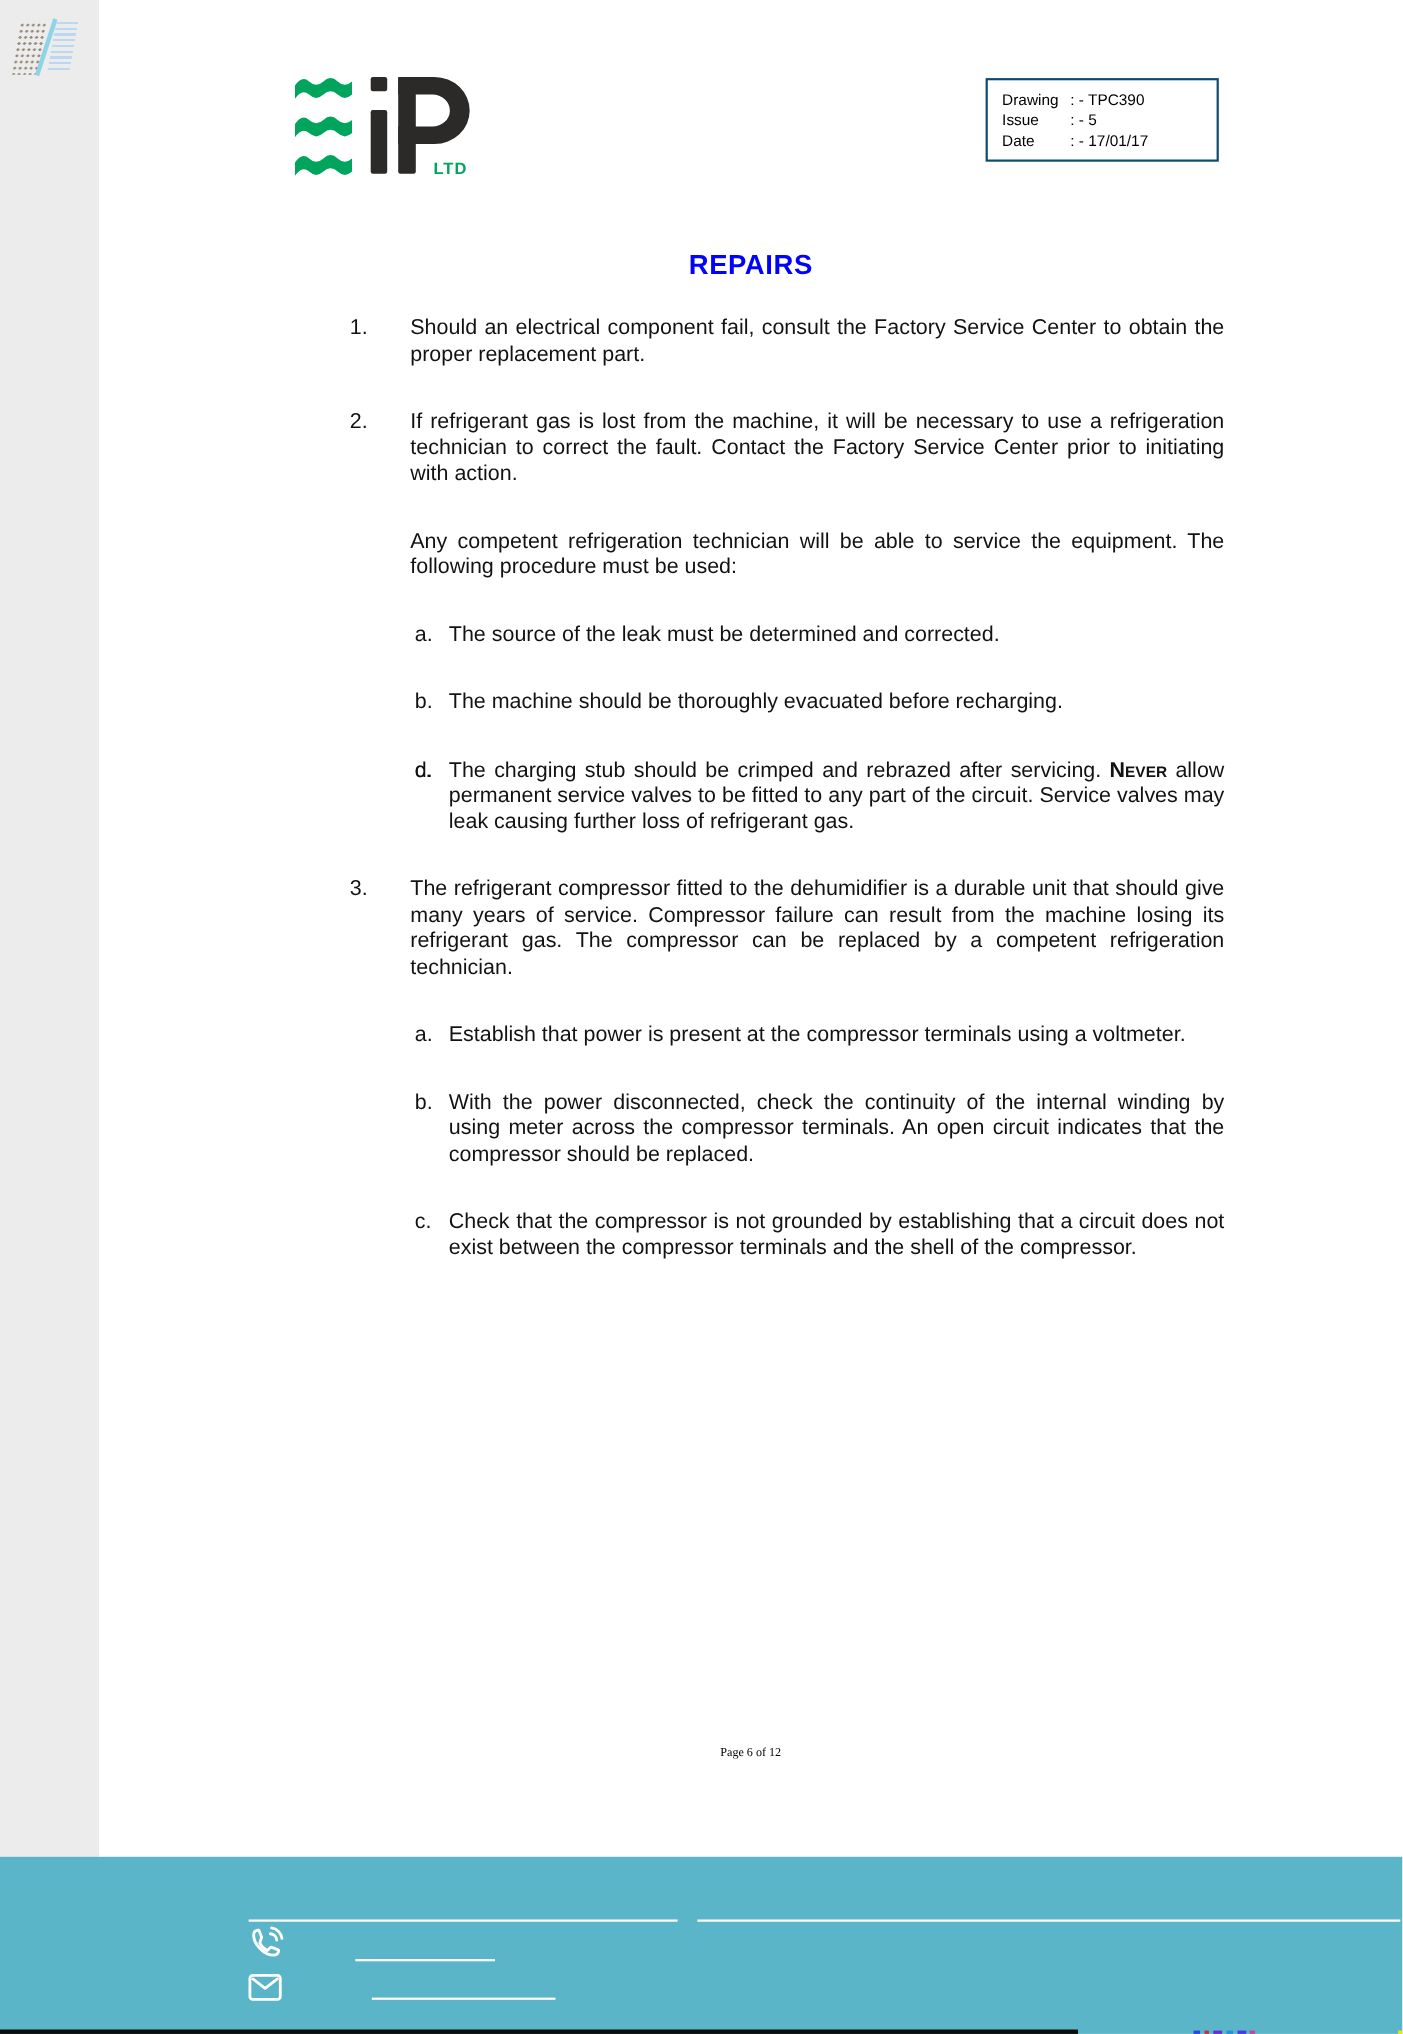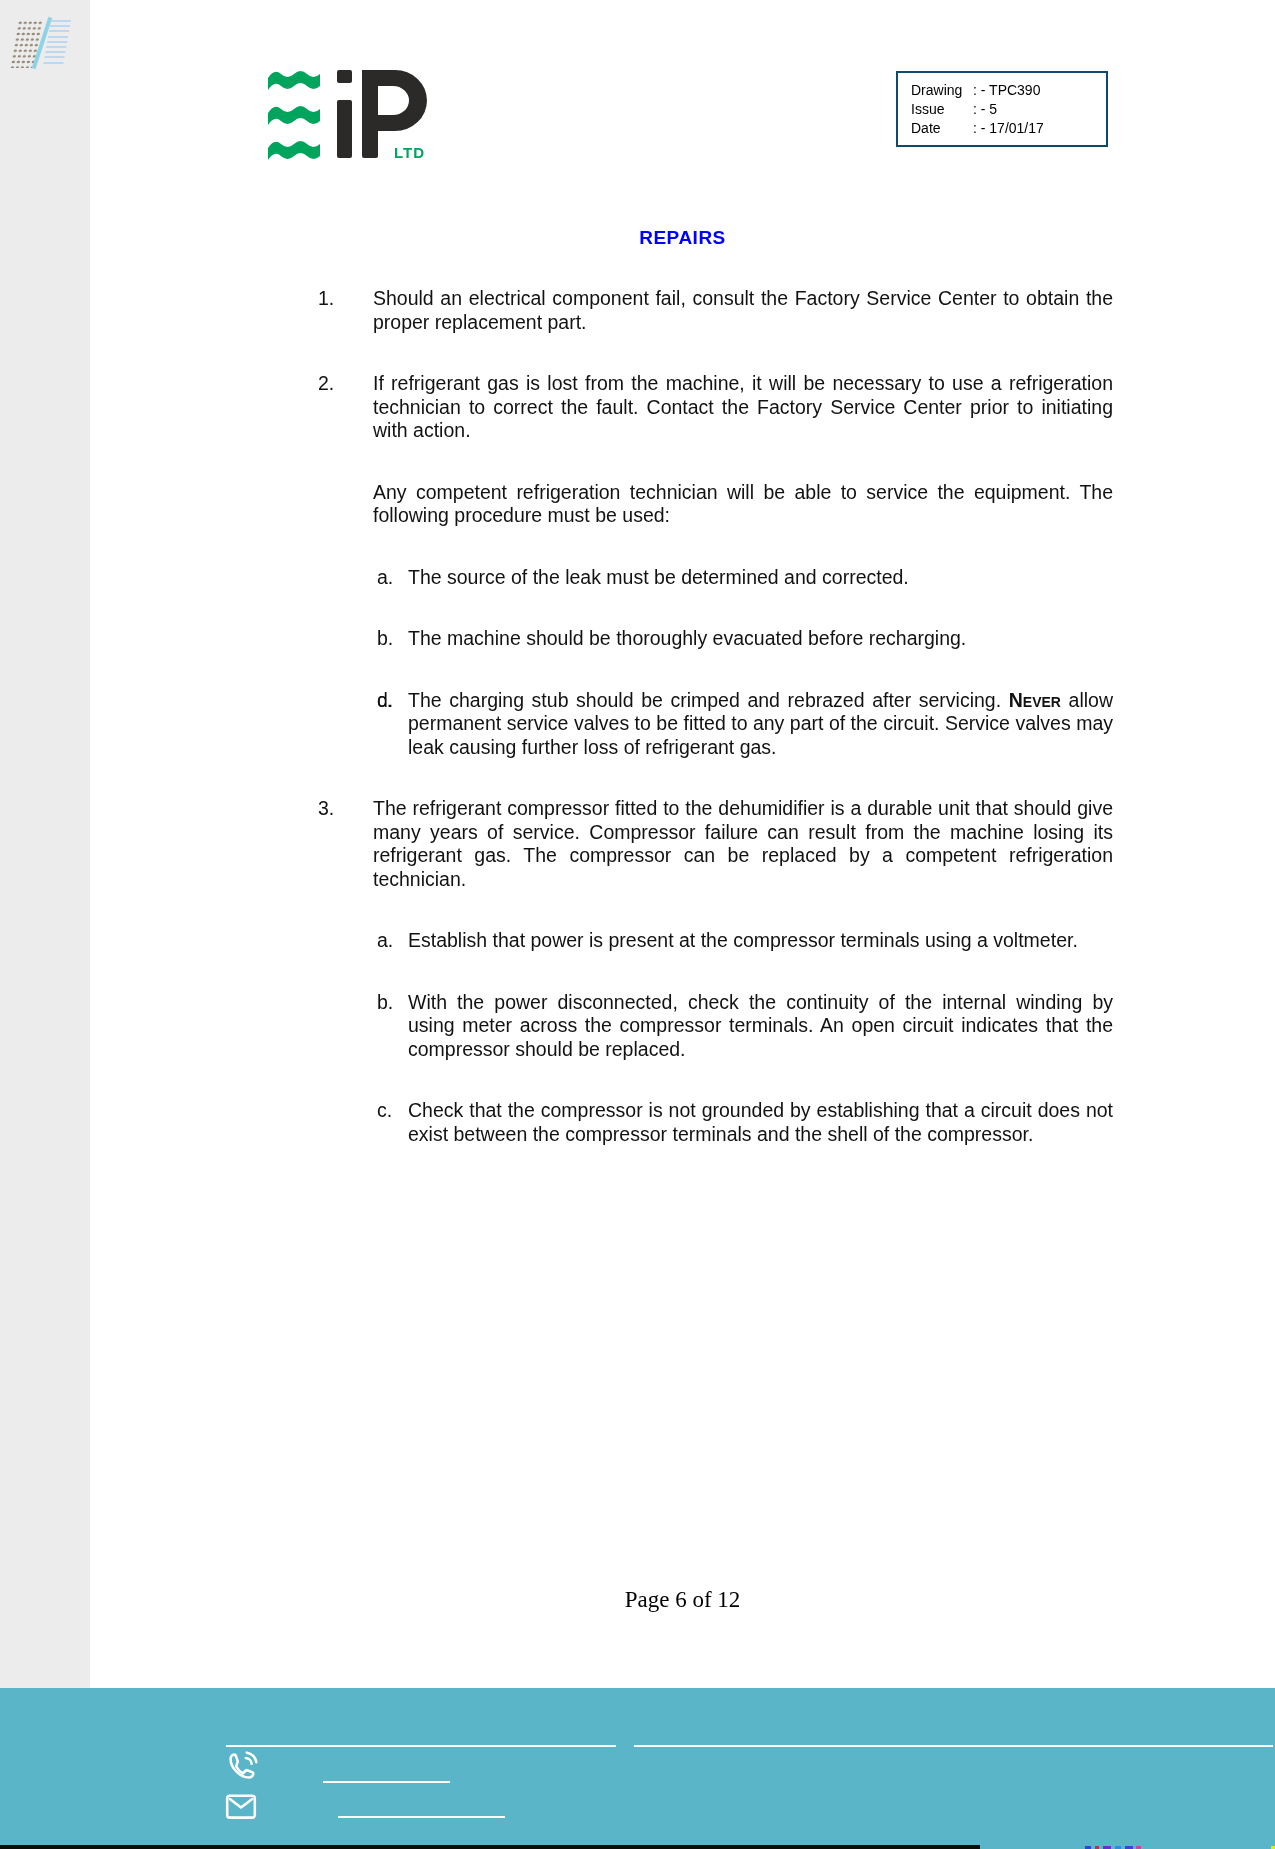--- a/index.html
+++ b/index.html
@@ -20,36 +20,36 @@
     background:repeating-linear-gradient(to bottom,#BDD7F0 0 2px,transparent 2px 5.2px);
     transform:skewX(-10deg);}
 
   
   .drawing-box{left:896px;top:71px;width:212px;height:76px;border:2px solid #0c4a6e;
     box-sizing:border-box;padding:8px 0 0 13px;font-size:14px;line-height:19px;color:#000;}
   .dbx-row span.lab{display:inline-block;width:62px;}
 
   
   .doc-title{left:90px;top:227px;width:1185px;text-align:center;color:#0101FE;
-    font-weight:bold;font-size:19px;letter-spacing:.5px;}
+    font-weight:bold;font-size:25px;letter-spacing:.5px;}
 
   
   .content{left:318px;top:287px;width:795px;}
   .content p{margin:0 0 38px 0;font-size:19.5px;line-height:23.5px;color:#121212;
     text-align:justify;text-align-last:left;}
   .item{position:relative;padding-left:55px;}
   .item .marker{position:absolute;left:0;top:0;}
   .sub{position:relative;padding-left:90px;}
   .sub .marker{position:absolute;left:59px;top:0;}
   .indent1{padding-left:55px;}
   .indent2{padding-left:90px;}
   .sc{font-variant:small-caps;font-weight:bold;margin-top:47px;}
 
   .page-num{left:90px;top:1587px;width:1185px;text-align:center;
-    font-family:"Liberation Serif", serif;font-size:23px;color:#000;}
+    font-family:"Liberation Serif", serif;font-size:11px;color:#000;}
 
   
   .footer-band{left:0;top:1688px;width:1275px;height:161px;background:#5BB5C8;}
 
   .contact-icon{width:34px;}
   .cline{height:2px;background:#fff;}
 
   .bottom-bar{left:0;top:1845px;width:980px;height:4px;background:#0b0b0b;}
   .speck{top:1846px;height:3px;}
 </style>

